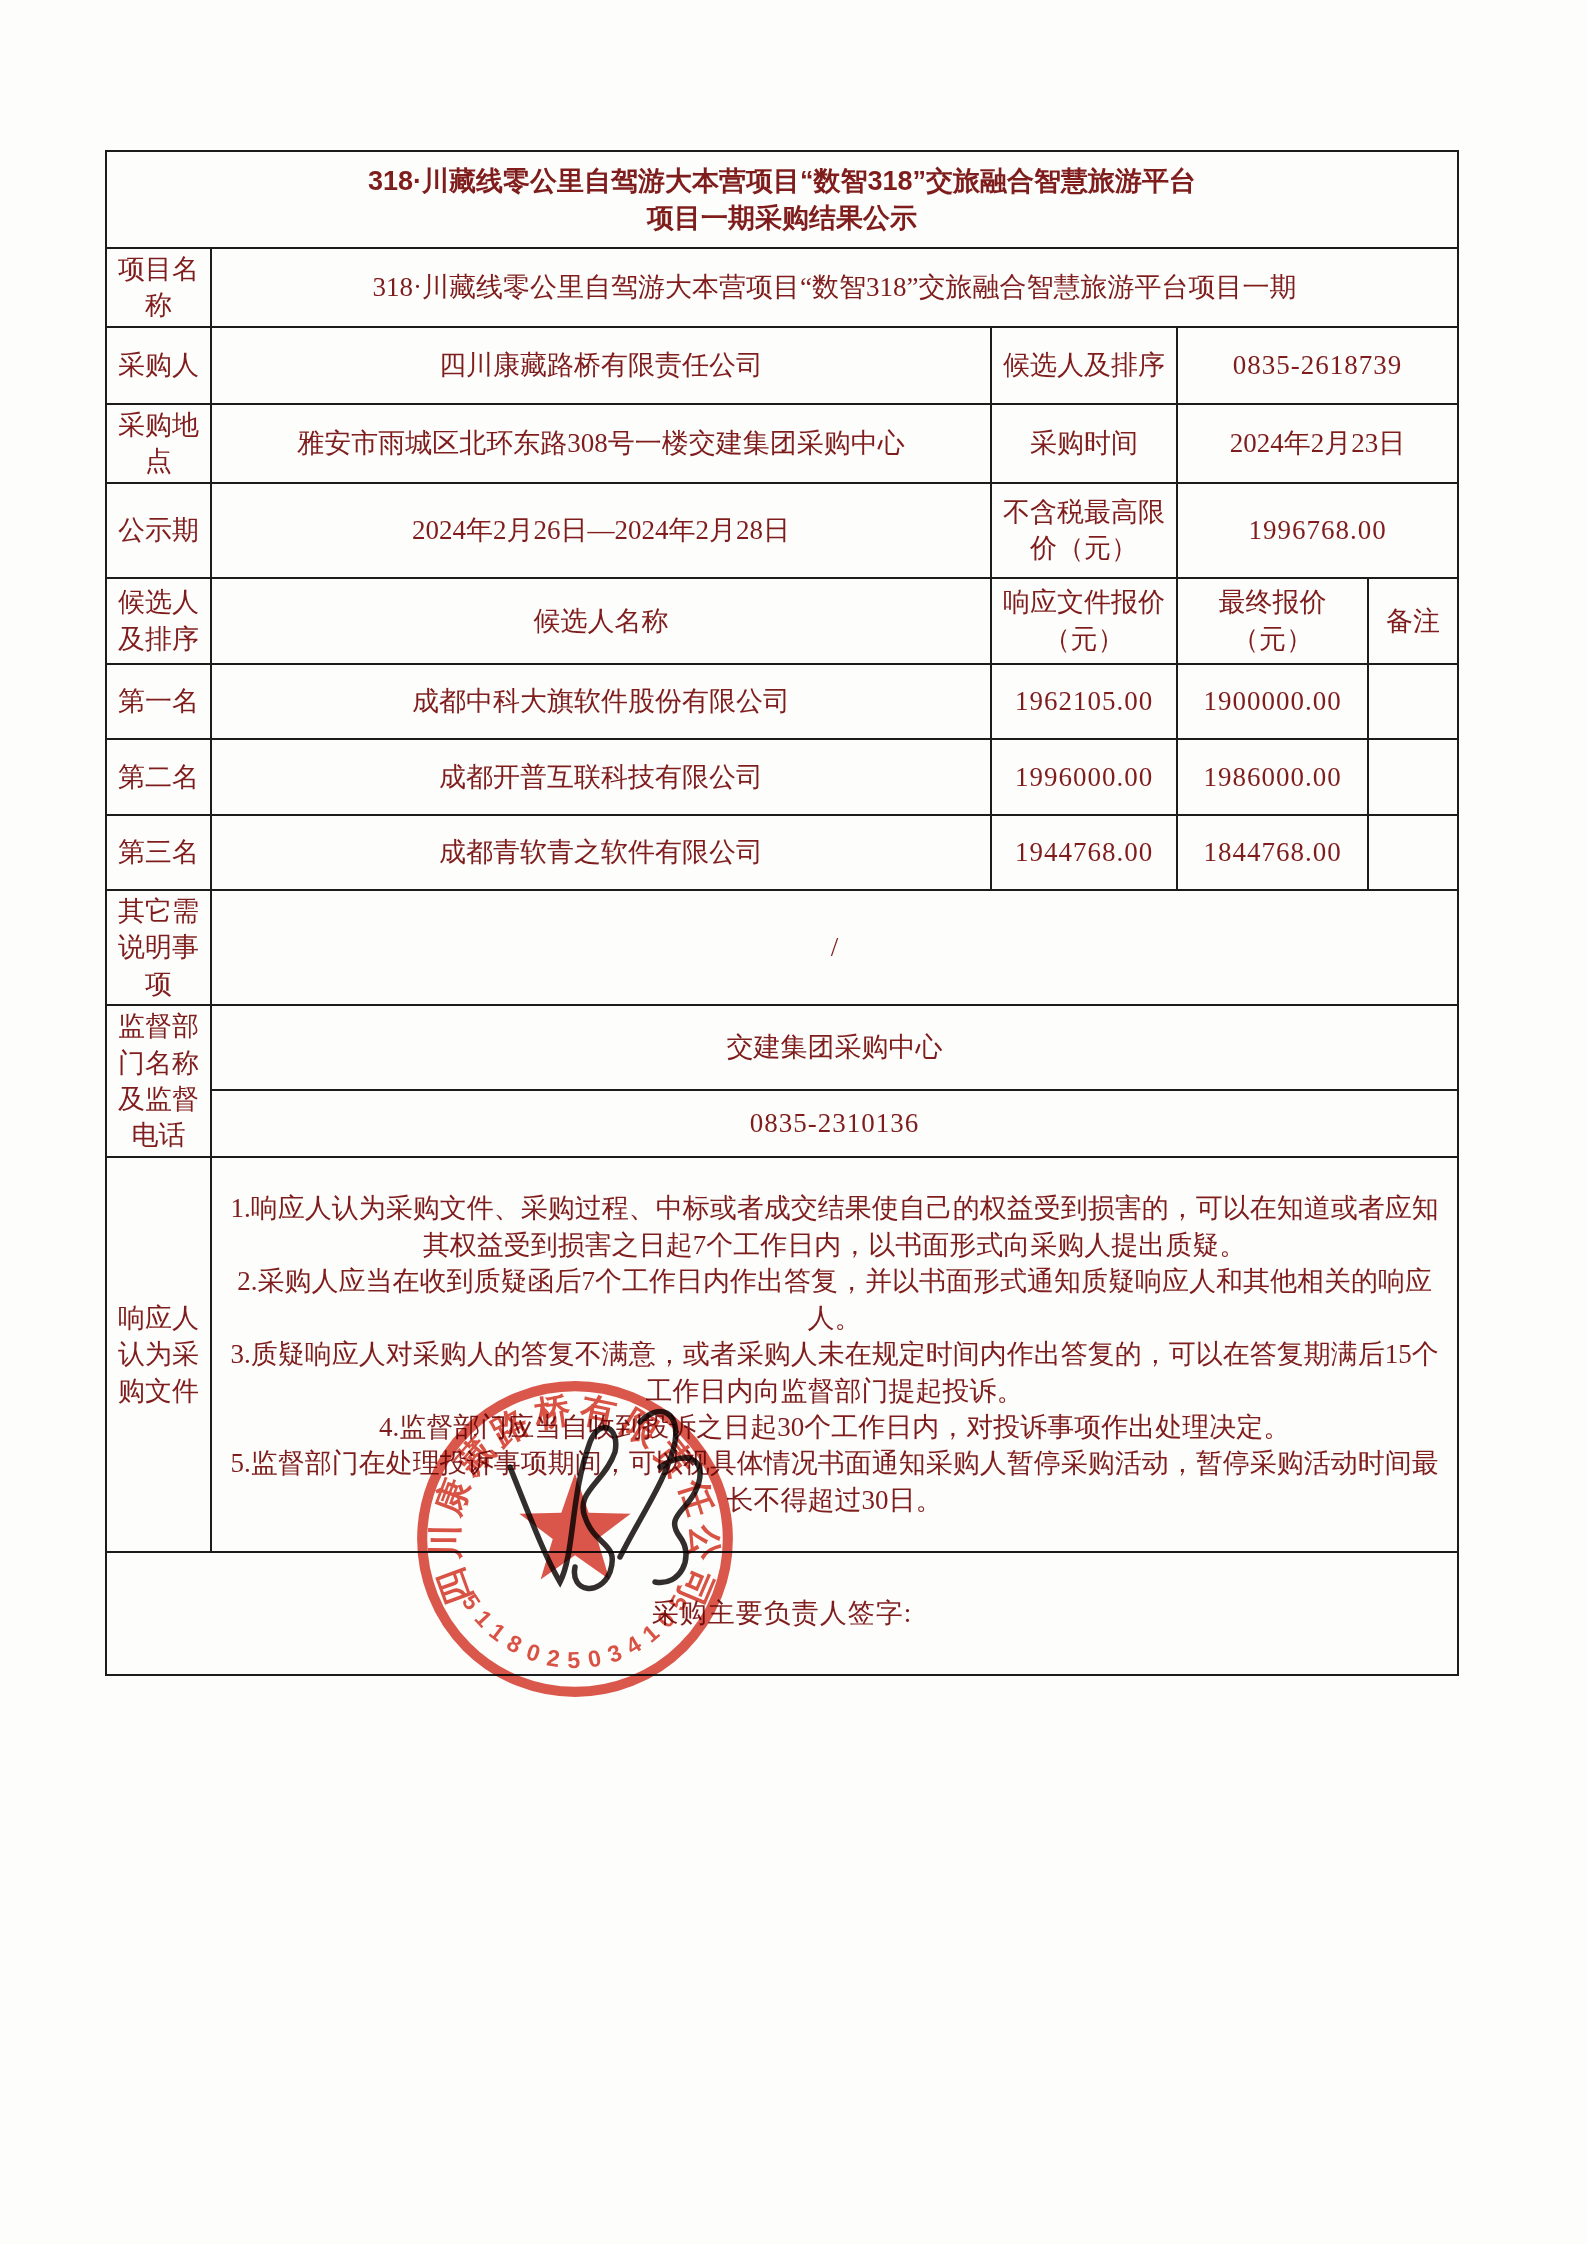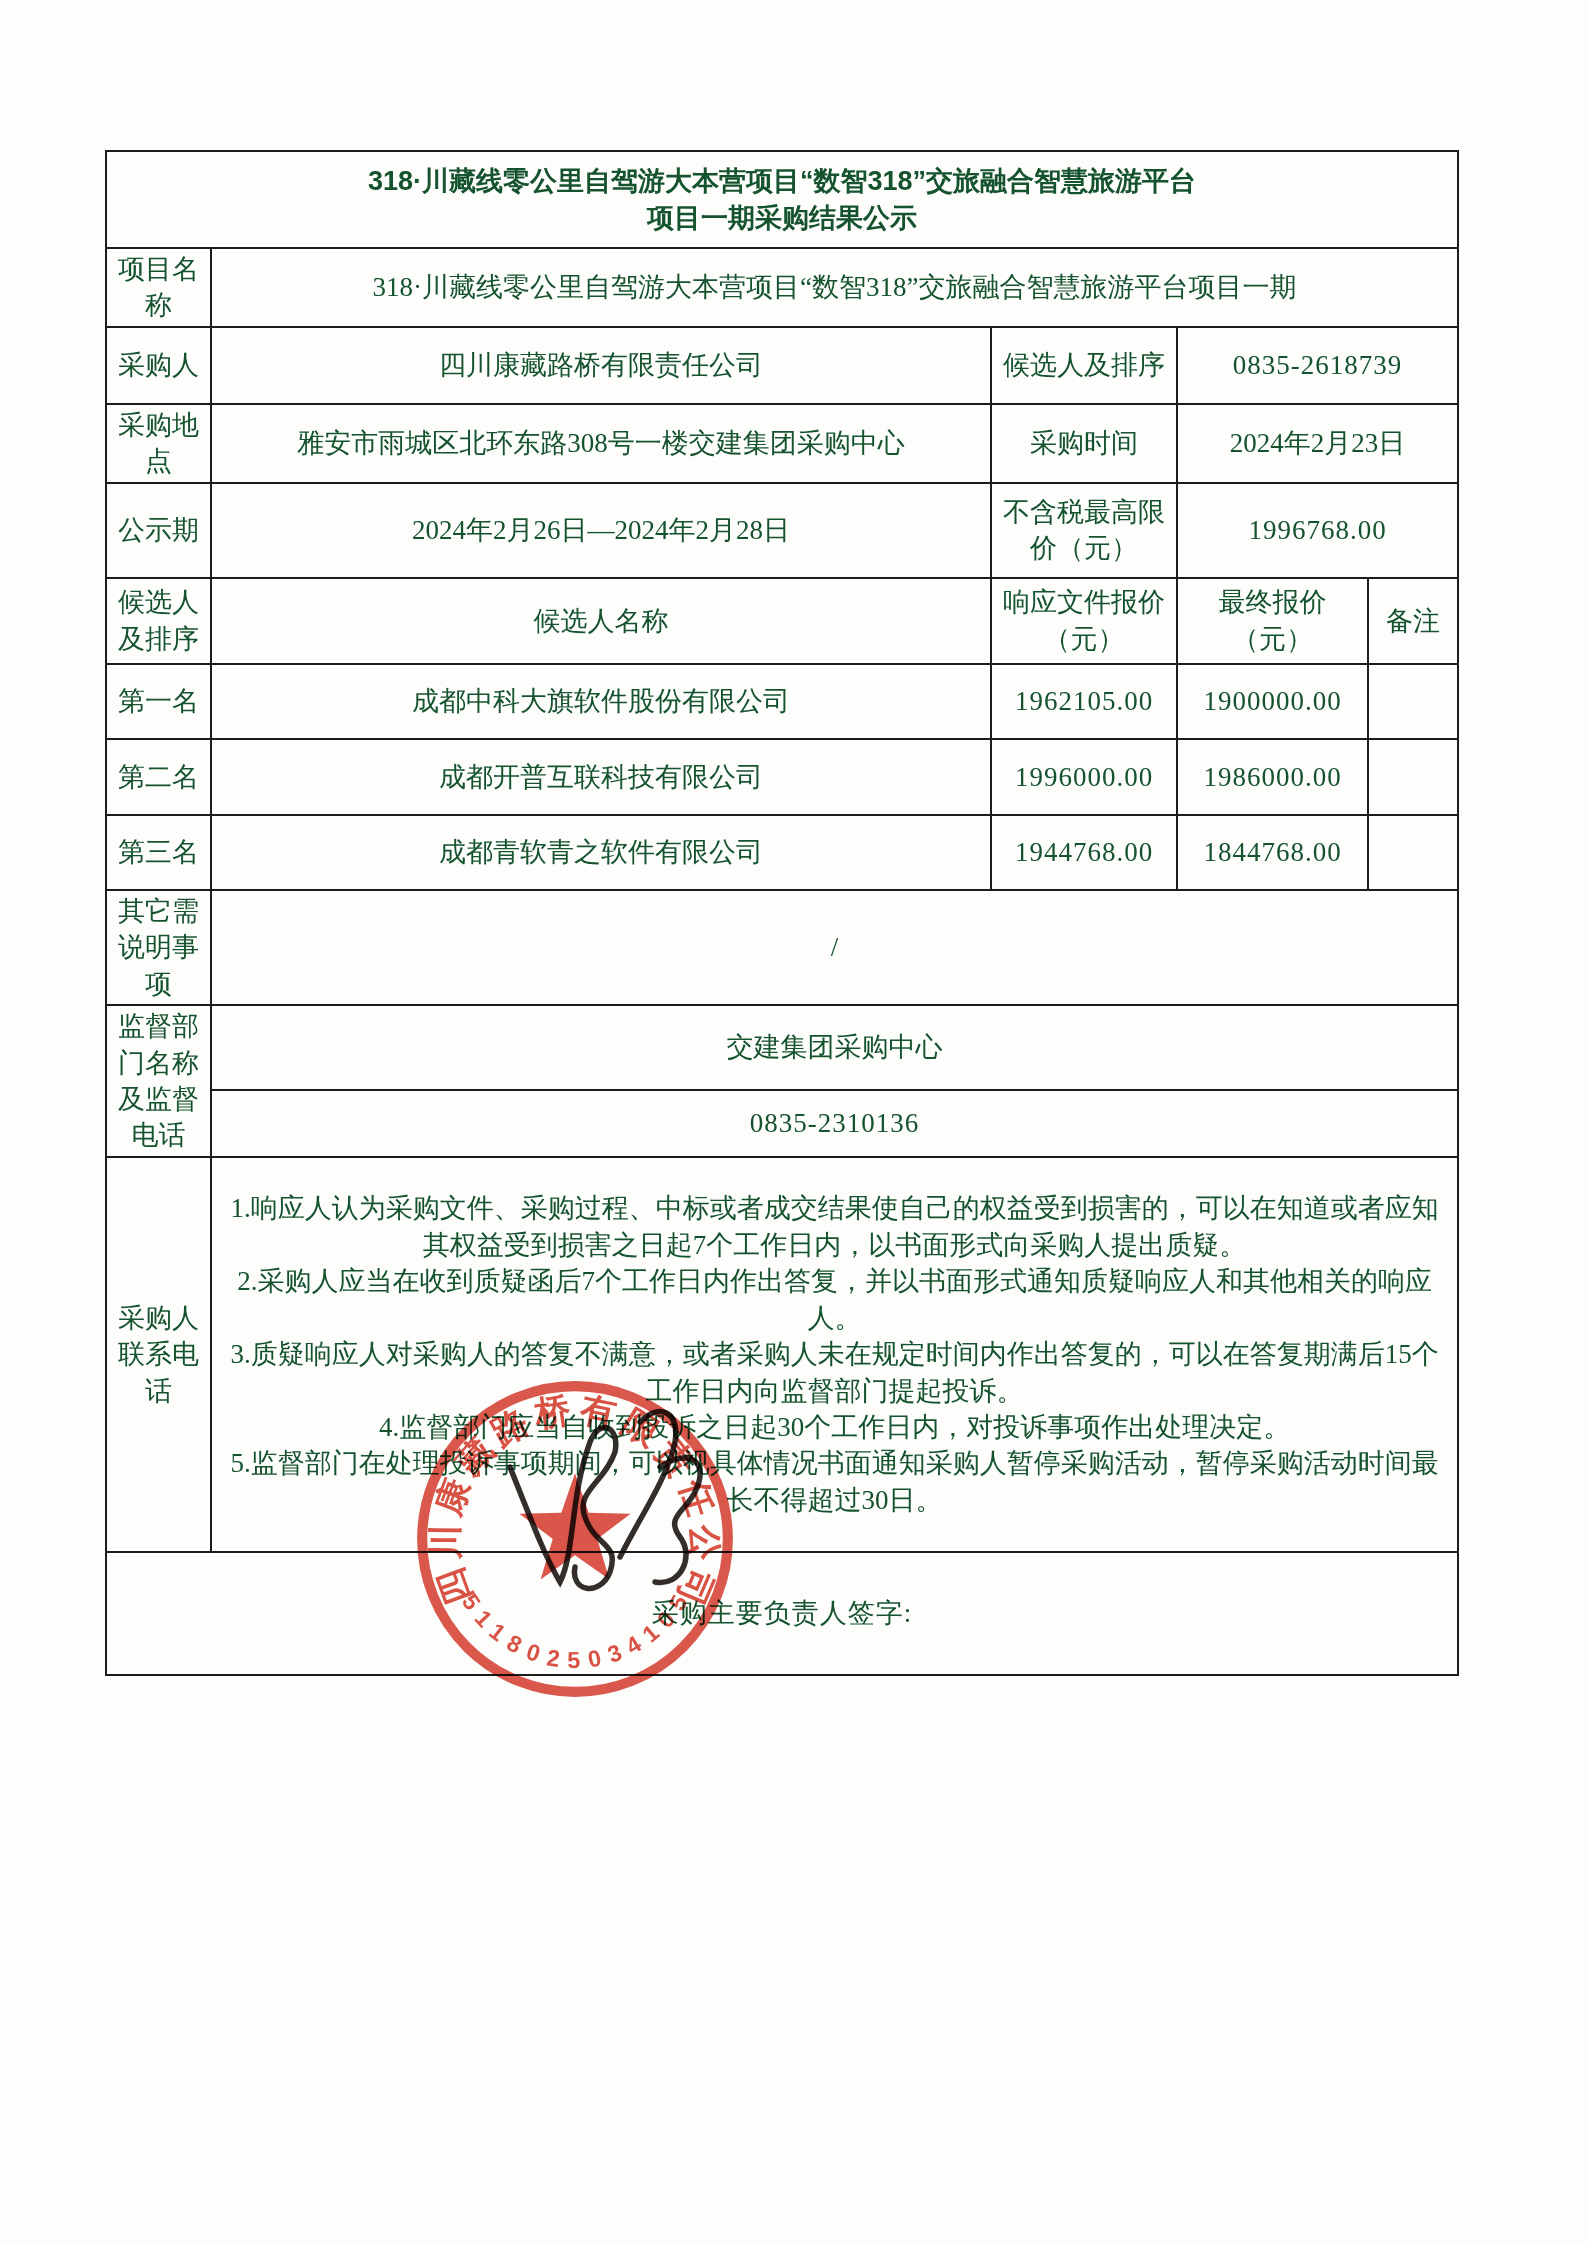--- a/index.html
+++ b/index.html
@@ -3,21 +3,21 @@
 <meta charset="utf-8">
 <style>
   html,body{margin:0;padding:0;background:#e8e8e8;}
   .page{
     position:relative;
     width:1587px;height:2244px;
     margin:0 auto;
     background:#fdfdfc;
     overflow:hidden;
     font-family:"Liberation Serif","DejaVu Serif",serif;
-    color:#14532d;
+    color:#7f1d1d;
   }
   table.doc{
     position:absolute;left:105px;top:150px;
     width:1352px;
     border-collapse:collapse;
     table-layout:fixed;
   }
   table.doc td{
     border:2.6px solid #1c1c1c;
     padding:2px 6px;
@@ -155,21 +155,21 @@
 
     <tr style="height:64px">
       <td rowspan="2" class="lbl">监督部门名称及监督电话</td>
       <td colspan="4">交建集团采购中心</td>
     </tr>
     <tr style="height:51px">
       <td colspan="4" class="num">0835-2310136</td>
     </tr>
 
     <tr style="height:395px">
-      <td class="lbl">采购人联系电话</td>
+      <td class="lbl">响应人认为采购文件</td>
       <td colspan="4" class="notes">
         <p>1.响应人认为采购文件、采购过程、中标或者成交结果使自己的权益受到损害的，可以在知道或者应知其权益受到损害之日起7个工作日内，以书面形式向采购人提出质疑。</p>
         <p>2.采购人应当在收到质疑函后7个工作日内作出答复，并以书面形式通知质疑响应人和其他相关的响应人。</p>
         <p>3.质疑响应人对采购人的答复不满意，或者采购人未在规定时间内作出答复的，可以在答复期满后15个工作日内向监督部门提起投诉。</p>
         <p>4.监督部门应当自收到投诉之日起30个工作日内，对投诉事项作出处理决定。</p>
         <p>5.监督部门在处理投诉事项期间，可以视具体情况书面通知采购人暂停采购活动，暂停采购活动时间最长不得超过30日。</p>
       </td>
     </tr>
 
     <tr style="height:123px">

